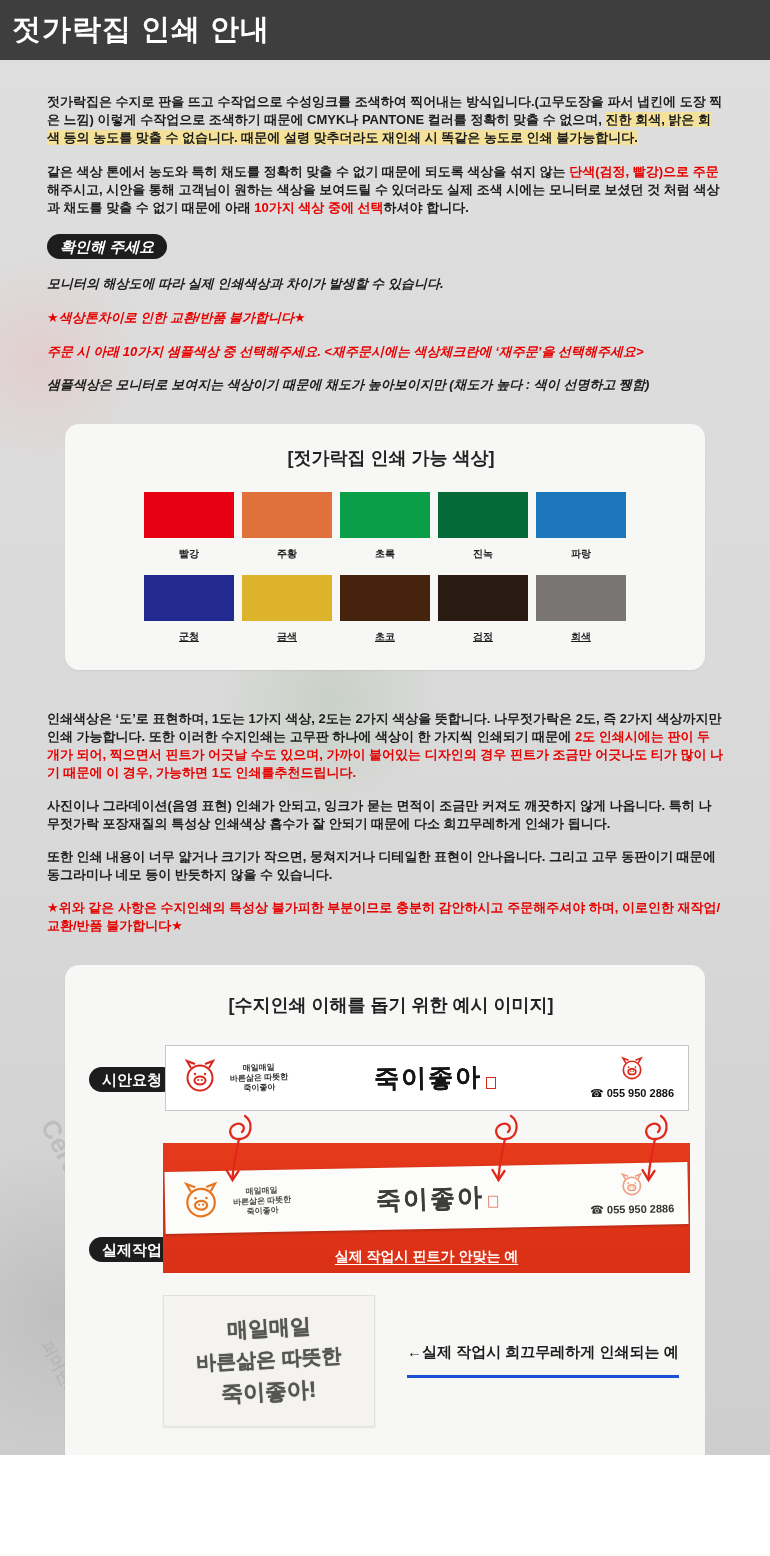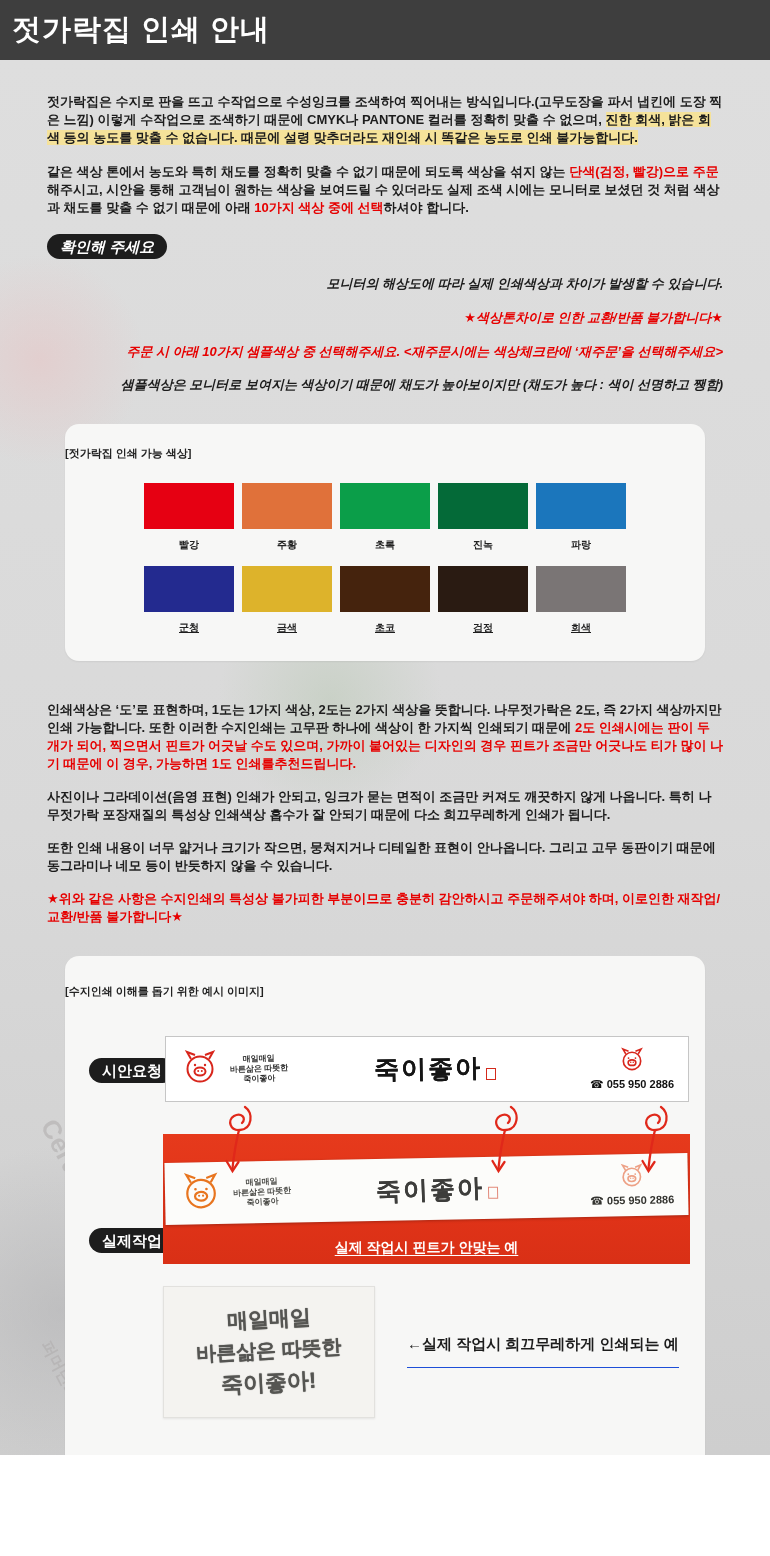--- a/index.html
+++ b/index.html
@@ -38,28 +38,28 @@
   .hl  { background:#f5e29a; }
 
   
   .pill {
     display:inline-flex; align-items:center; justify-content:center;
     background:#1d1d1d; color:#fff; font-weight:bold;
     border-radius:17px; padding:5px 13px; font-size:15px; line-height:1;
   }
 
   .notice-lines { margin-top:9px; }
-  .notice-lines > div { margin-top:16px;text-align:right; }
+  .notice-lines > div { margin-top:16px; }
 
   
   .card {
     background:#f7f7f6; border-radius:14px; width:640px; margin-left:65px;
     box-shadow:0 1px 2px rgba(0,0,0,.06);
   }
-  .card-title { text-align:left; font-size:11px; font-weight:bold; color:#222; }
+  .card-title { text-align:center; font-size:18px; font-weight:bold; color:#222;margin-left:12px; }
 
   
   .swatch-grid { display:flex; justify-content:center; gap:8px; margin-top:22px; }
   .swatch-col { width:90px; display:flex; flex-direction:column; align-items:center; }
   .swatch { width:90px; height:46px; }
   .swatch-label { margin-top:9px; font-size:10px; font-weight:bold; color:#222; }
   .swatch-grid.second { margin-top:14px;text-decoration:underline; }
 
   
   .ex-card { position:relative; height:616px; margin-top:30px; }
@@ -108,21 +108,21 @@
   .bottom-row { position:absolute; left:98px; top:330px; display:flex; align-items:center; }
   .handwriting-box {
     width:212px; height:132px; background:#f4f3f0; border:1px solid #e2e1de;
     display:flex; flex-direction:column; align-items:center; justify-content:center;
     transform-origin:center; box-shadow:0 1px 2px rgba(0,0,0,.08);
   }
   .hw-line { font-weight:900; color:#3a3a37; transform:rotate(-3deg); text-shadow:0 0 1px #3a3a37; opacity:.85; }
   .hw-line.l1 { font-size:21px; }
   .hw-line.l2 { font-size:20px; margin-top:4px; }
   .hw-line.l3 { font-size:22px; margin-top:4px; }
-  .faint-caption { margin-left:32px; font-size:15px; font-weight:bold; color:#1c1c1c; border-bottom:1px solid #1d4ed8; padding-bottom:13px; }
+  .faint-caption { margin-left:32px; font-size:15px; font-weight:bold; color:#1c1c1c; border-bottom:3px solid #1d4ed8; padding-bottom:13px; }
 
   
   .footer { flex:1; background:#ffffff; }
 </style>
 </head>
 <body>
 
 <div class="page">
 
   <div class="header">

